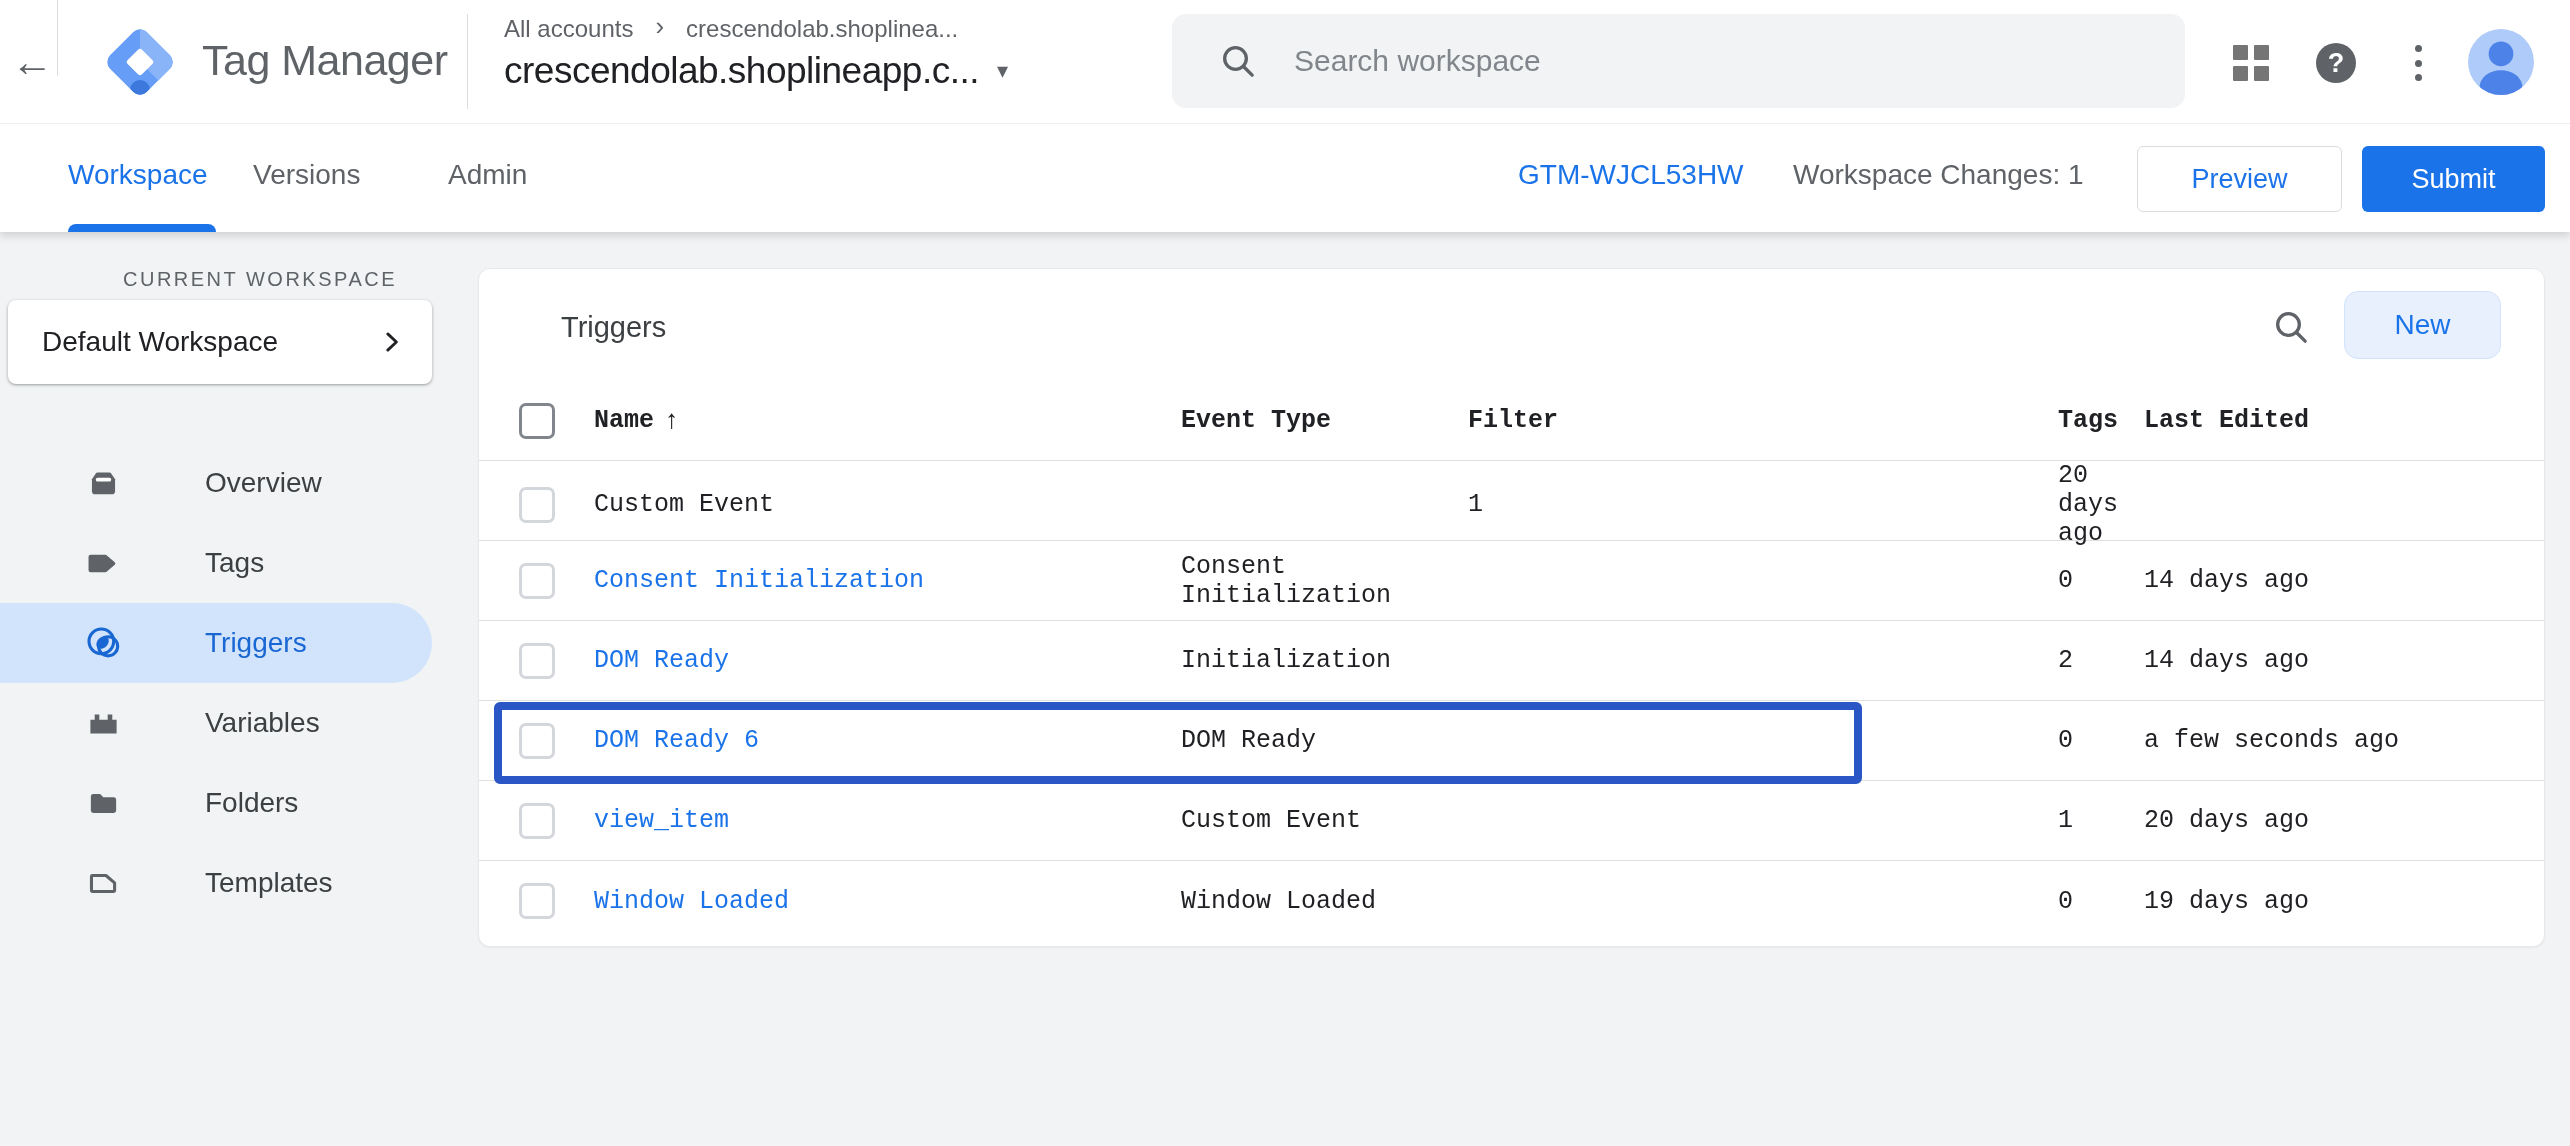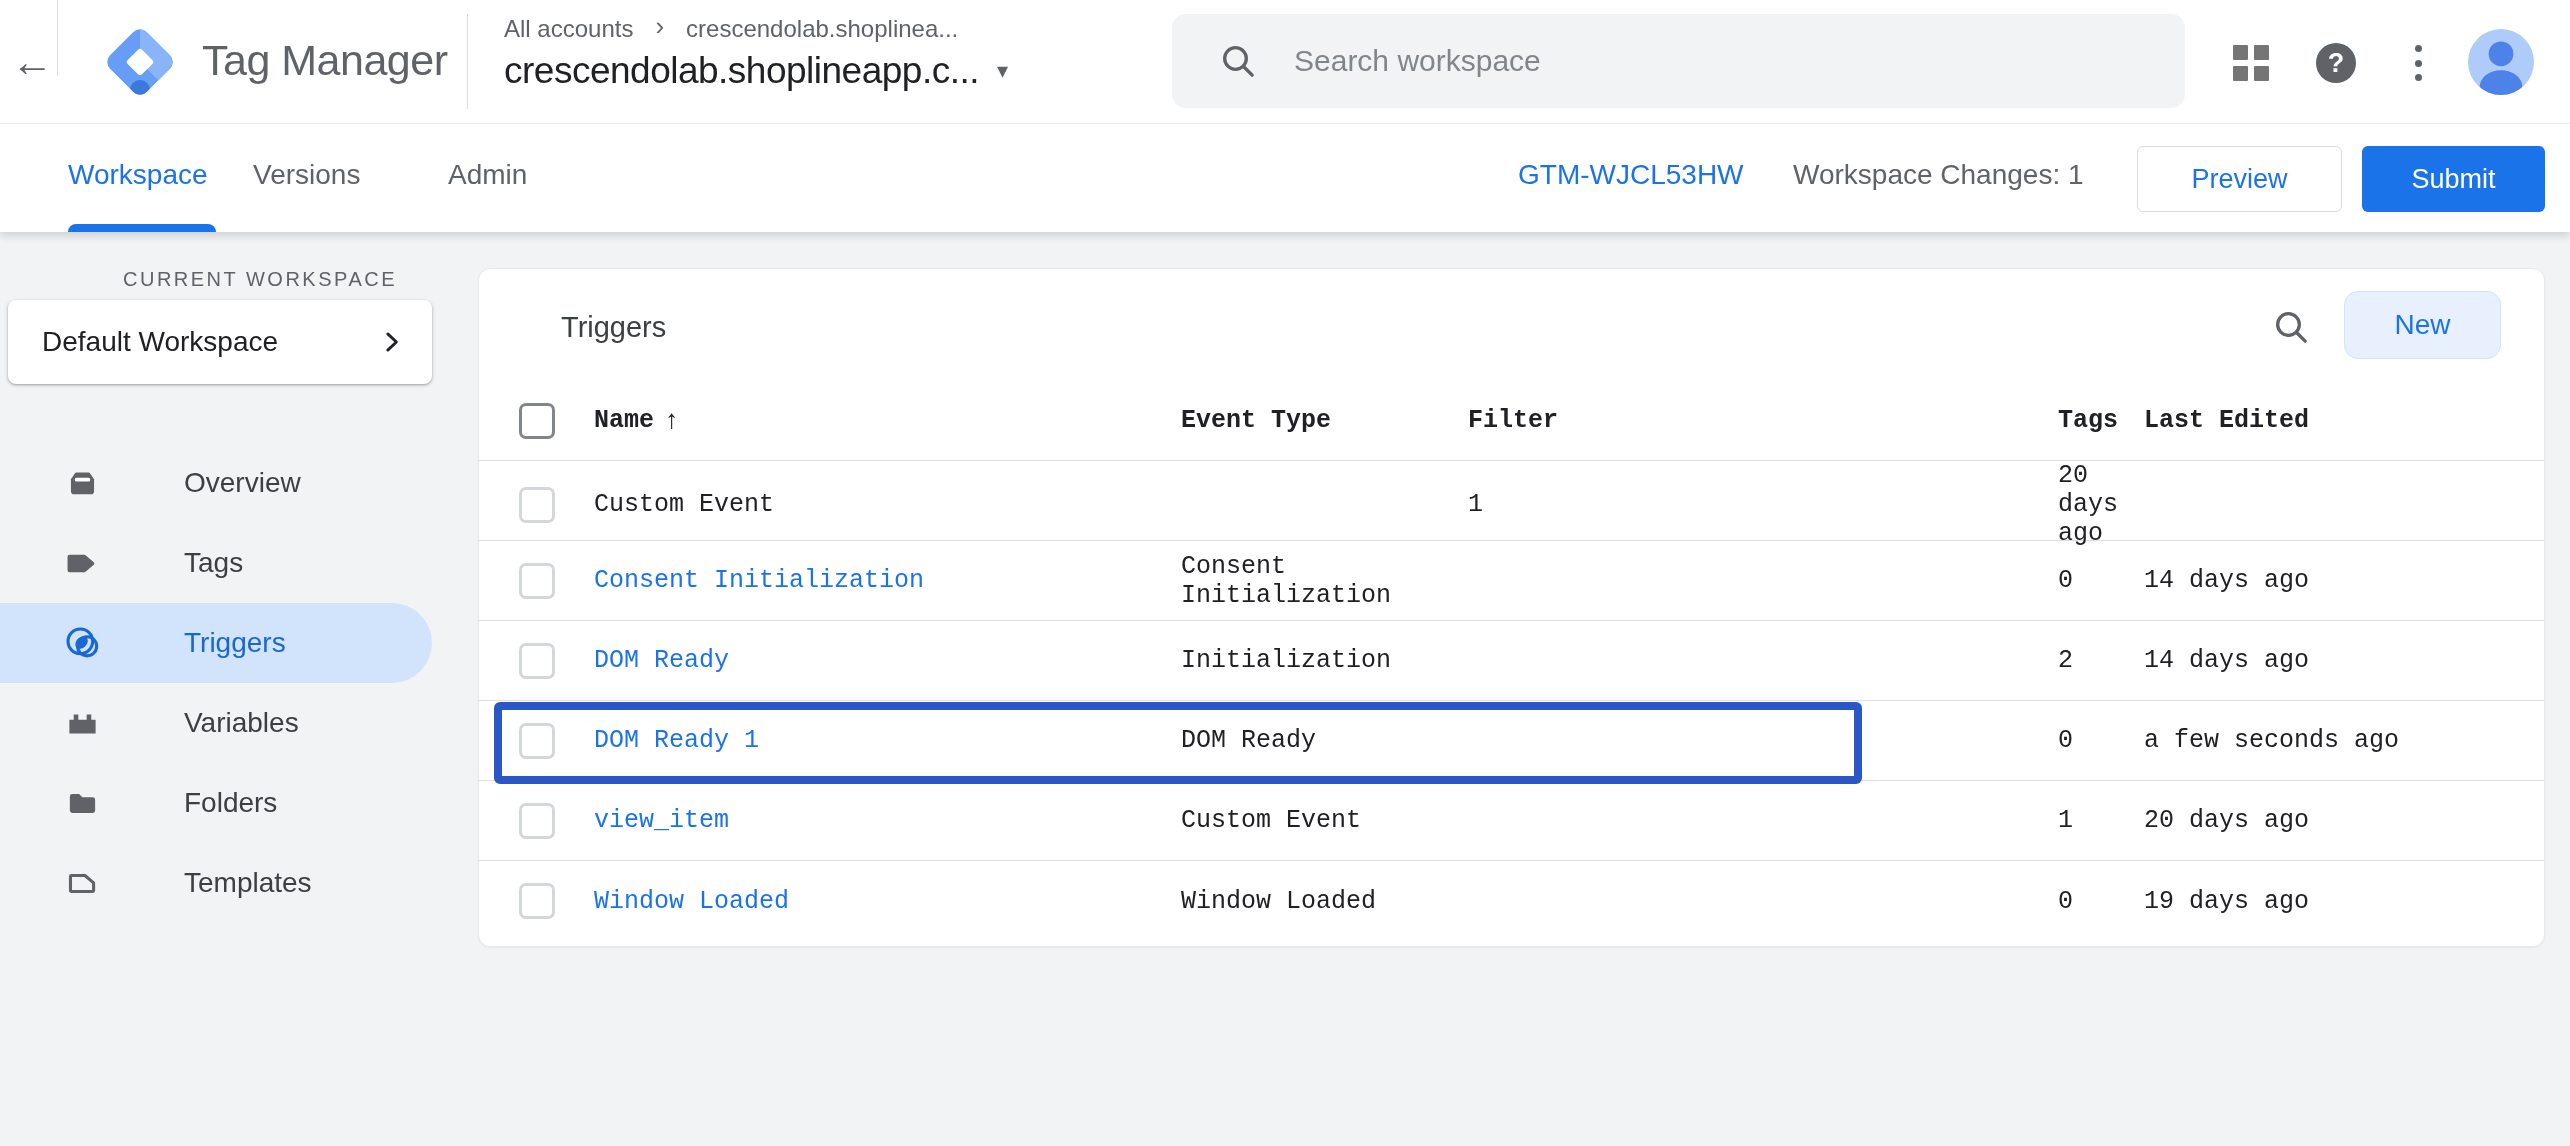--- a/index.html
+++ b/index.html
@@ -79,21 +79,21 @@
   
   .sidebar { position:absolute; top:232px; left:0; width:462px; height:1116px; }
   .side-section-label { position:absolute; left:123px; top:36px; font-size:20px; font-weight:500;
     color:#5f6368; letter-spacing:2.5px; }
   .ws-card { position:absolute; left:8px; top:68px; width:424px; height:84px; background:#fff;
     border-radius:8px; box-shadow:0 1px 2px rgba(60,64,67,.3), 0 1px 3px 1px rgba(60,64,67,.15);
     display:flex; align-items:center; padding:0 28px 0 34px; cursor:pointer; }
   .ws-card-name { font-size:28px; font-weight:500; color:#202124; flex:1; }
 
   .nav { position:absolute; left:0; top:211px; width:432px; }
-  .nav-item { height:80px; display:flex; align-items:center; padding-left:64px; cursor:pointer; }
+  .nav-item { height:80px; display:flex; align-items:center; padding-left:85px; cursor:pointer; }
   .nav-item .nav-icon { width:37px; height:37px; flex:0 0 auto; display:flex; align-items:center; }
   .nav-item .nav-label { margin-left:83px; font-size:28px; color:#3c4043; }
   .nav-item.active { background:#d2e3fc; border-radius:0 44px 44px 0; }
   .nav-item.active .nav-label { color:#1967d2; font-weight:500; }
 
   
   .card {
     position:absolute; left:478px; top:268px; width:2067px; height:679px;
     background:#fff; border:1px solid #e7e9ec; border-radius:12px;
     box-shadow:0 1px 2px rgba(0,0,0,0.05);
@@ -326,21 +326,21 @@
       <div>Initialization</div>
       <div></div>
       <div>2</div>
       <div>14 days ago</div>
     </div>
 
     <div class="trow tbody">
       <div>
           <div class="checkbox"></div>
         </div>
-      <div><span class="row-link">DOM Ready 1</span></div>
+      <div><span class="row-link">DOM Ready 6</span></div>
       <div>DOM Ready</div>
       <div></div>
       <div>0</div>
       <div>a few seconds ago</div>
     </div>
 
     <div class="trow tbody">
       <div>
           <div class="checkbox"></div>
         </div>

